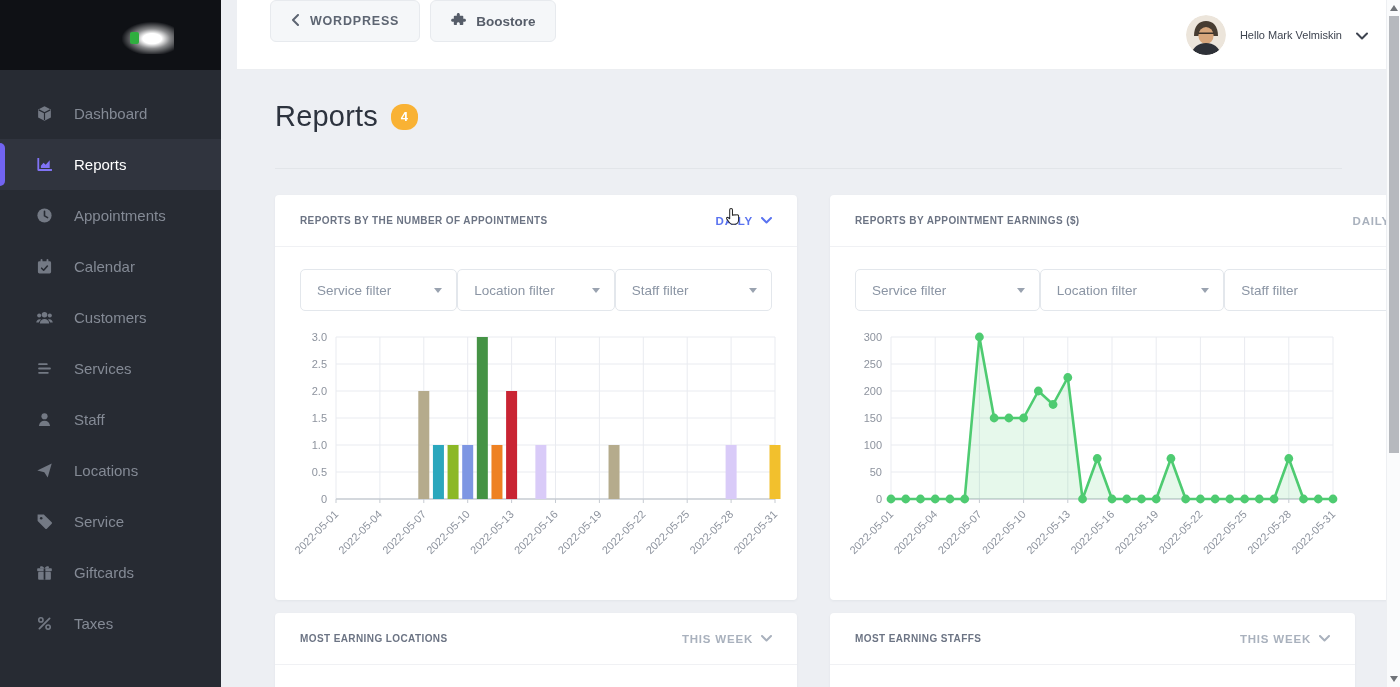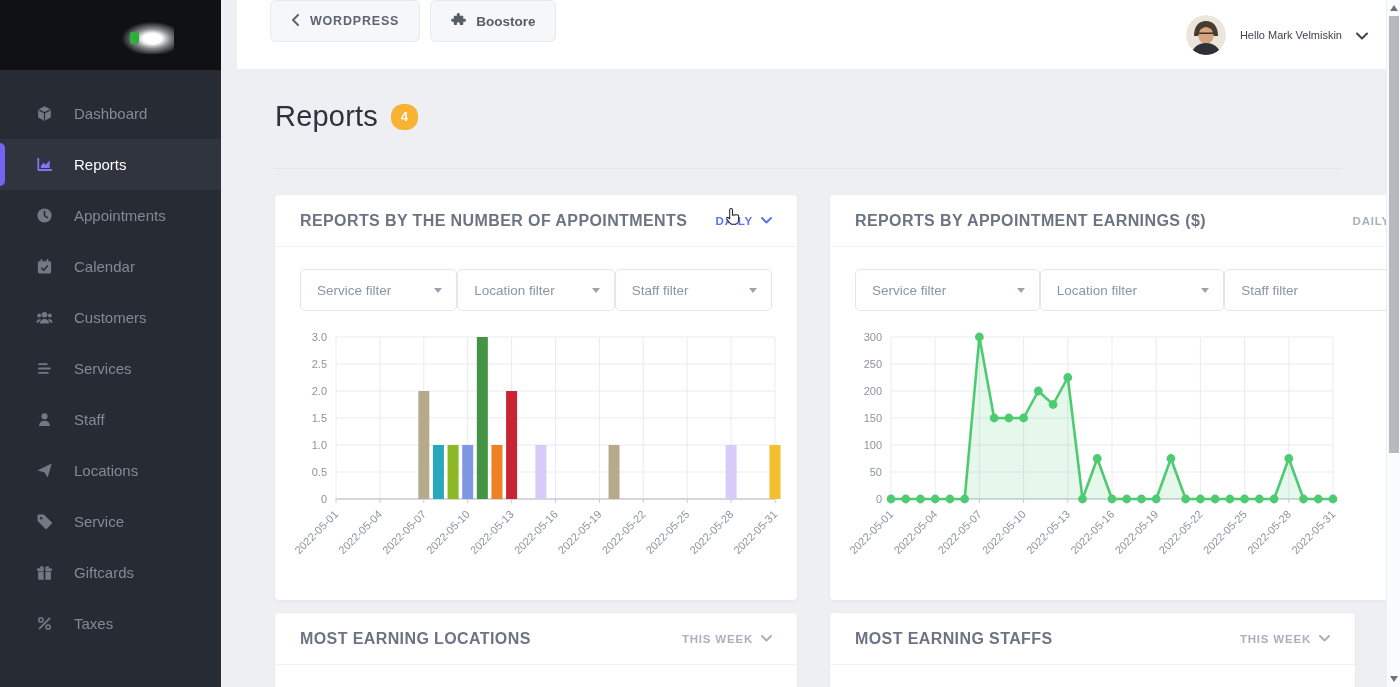--- a/index.html
+++ b/index.html
@@ -42,21 +42,21 @@
   .title-divider { position:absolute; left:38px; right:44px; top:98px; height:1px; background:#e2e5e9; }
 
   .card { position:absolute; background:#ffffff; border-radius:4px; box-shadow:0 1px 3px rgba(25,35,60,.05); overflow:hidden; }
   #card-appt  { left:38px;  top:125px; width:522px; height:405px; }
   #card-earn  { left:593px; top:125px; width:604px; height:405px; }
   #card-loc   { left:38px;  top:543px; width:522px; height:160px; }
   #card-staff { left:593px; top:543px; width:525px; height:160px; }
 
   .card-header { height:52px; display:flex; align-items:center; justify-content:space-between;
     padding:0 25px; border-bottom:1px solid #f0f1f4; }
-  .card-title { font-size:16px; font-weight:bold; color:#6c7484; letter-spacing:.4px; }
+  .card-title { font-size:10px; font-weight:bold; color:#6c7484; letter-spacing:.4px; }
   .period { display:flex; align-items:center; gap:8px; font-size:11.5px; font-weight:bold;
     letter-spacing:.8px; color:#a9b1bd; cursor:pointer; }
   .period.blue { color:#5a73f0; }
   .period svg { display:block; }
 
   .filter-row { display:flex; padding:22px 25px 0 25px; }
   .filter { flex:1; height:42px; border:1px solid #e3e7ec; border-radius:5px; background:#fff;
     display:flex; align-items:center; justify-content:space-between; padding:0 14px 0 16px;
     color:#8b95a4; font-size:13.5px; cursor:pointer; }
   .filter .tri { width:0; height:0; border-left:4px solid transparent; border-right:4px solid transparent;

